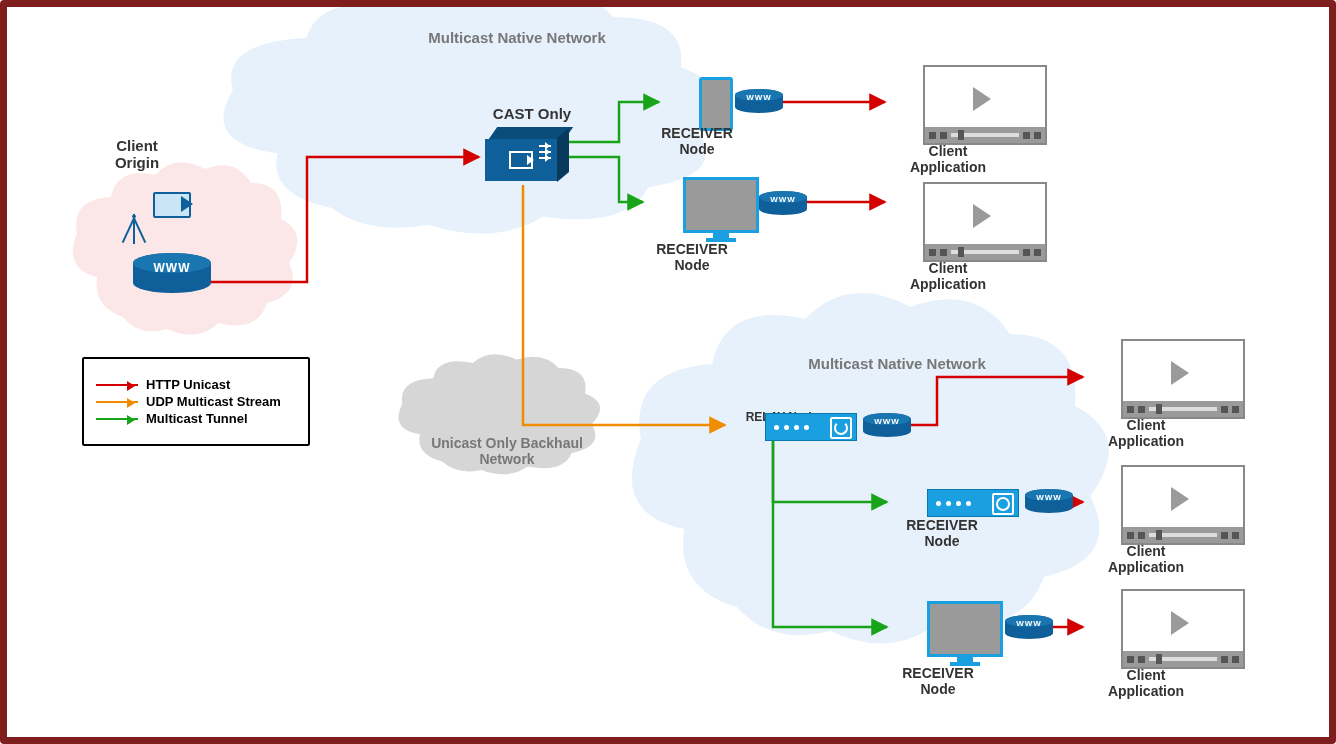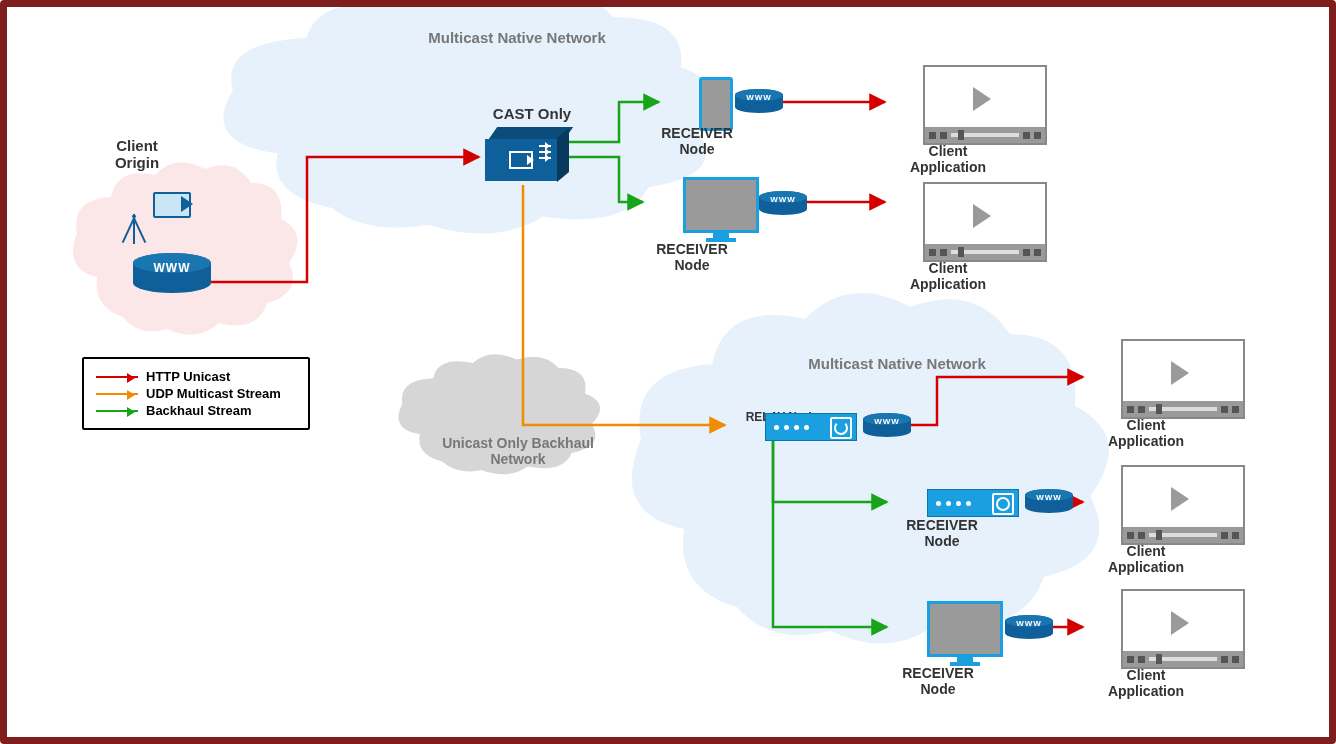--- a/index.html
+++ b/index.html
@@ -1,19 +1,19 @@
 <!DOCTYPE html>
 <html><head>
 <meta charset="utf-8">
 <style>
   html,body{margin:0;padding:0;background:#fff;font-family:Arial,Helvetica,sans-serif;}
   .frame{position:relative;width:1336px;height:744px;margin:0 auto;border:7px solid #7f1d1d;border-radius:4px;box-sizing:border-box;overflow:hidden;}
   .label{position:absolute;font-size:15px;font-weight:bold;color:#333;text-align:center;white-space:pre;}
   .label.gray{color:#777;font-weight:bold;}
-  .legend-box{position:absolute;border:2px solid #000;background:#fff;border-radius:2px;padding:8px 12px;}
+  .legend-box{position:absolute;border:2px solid #000;background:#fff;border-radius:2px;padding:16px 12px;}
   .legend-row{display:flex;align-items:center;font-size:13px;font-weight:bold;margin:2px 0;}
   .legend-arrow{width:42px;height:0;border-top:2px solid;margin-right:8px;position:relative;}
   .legend-arrow::after{content:"";position:absolute;right:-2px;top:-5px;border:5px solid transparent;border-left-color:inherit;border-left-width:8px;}
   svg.connectors{position:absolute;left:0;top:0;width:1336px;height:744px;pointer-events:none;}
   .node{position:absolute;padding-left:36px;}
   
   .www{position:relative;width:78px;height:36px;}
   .www .top{position:absolute;left:0;top:0;width:78px;height:20px;background:#0f5f9a;border-radius:50%/50%;}
   .www .body{position:absolute;left:0;top:10px;width:78px;height:20px;background:#0f5f9a;}
   .www .bot{position:absolute;left:0;top:20px;width:78px;height:20px;background:#0f5f9a;border-radius:50%/50%;}
@@ -110,21 +110,21 @@
 
     <path d="M766 432 L766 620 L880 620" stroke="#18a418" stroke-width="2.5" fill="none" marker-end="url(#arr-green)"></path>
 
     <path d="M1030 495 L1076 495" stroke="#d40000" stroke-width="2.5" fill="none" marker-end="url(#arr-red)"></path>
 
     <path d="M1030 620 L1076 620" stroke="#d40000" stroke-width="2.5" fill="none" marker-end="url(#arr-red)"></path>
   </svg>
 
   <div class="label gray" style="left:380px;top:22px;width:260px;">Multicast Native Network</div>
   <div class="label gray" style="left:770px;top:348px;width:240px;">Multicast Native Network</div>
-  <div class="label gray" style="left:411px;top:428px;width:200px;font-size:14px;">Unicast Only Backhaul
+  <div class="label gray" style="left:400px;top:428px;width:200px;font-size:14px;">Unicast Only Backhaul
 Network</div>
 
   <div class="label" style="left:80px;top:130px;width:100px;">Client
 Origin</div>
   <div class="node camera" style="left:110px;top:185px;">
     <div class="body"></div>
       <div class="lens"></div>
       <div class="legs">
         <span class="leg-c"></span>
       </div>
@@ -322,17 +322,17 @@
     <div class="legend-row">
       <span class="legend-arrow" style="border-top-color:#d40000;border-left-color:#d40000"></span>
       <span>HTTP Unicast</span>
     </div>
     <div class="legend-row">
       <span class="legend-arrow" style="border-top-color:#f08c00;border-left-color:#f08c00"></span>
       <span>UDP Multicast Stream</span>
     </div>
     <div class="legend-row">
       <span class="legend-arrow" style="border-top-color:#18a418;border-left-color:#18a418"></span>
-      <span>Backhaul Stream</span>
+      <span>Multicast Tunnel</span>
     </div>
   </div>
 
 </div>
 
 </body></html>

